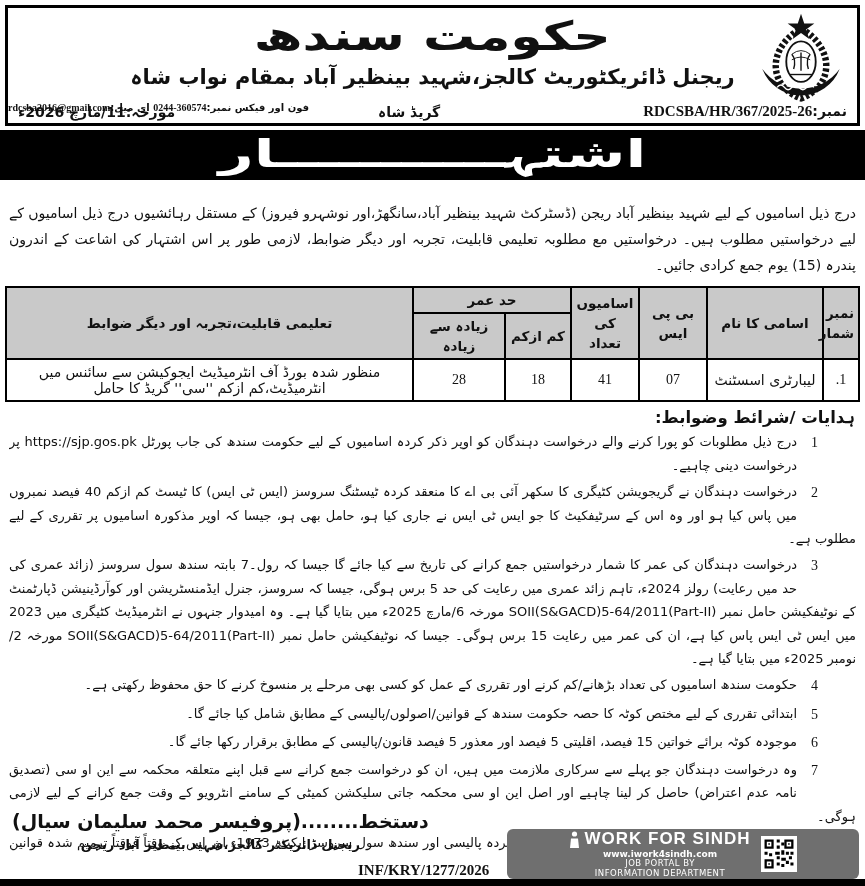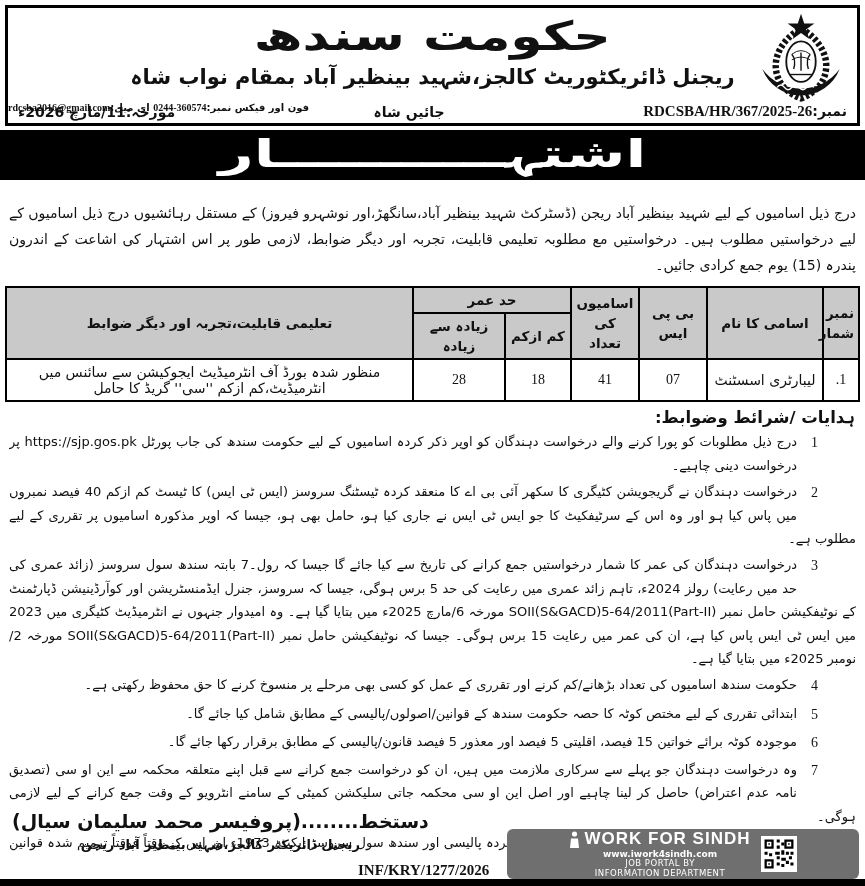--- a/index.html
+++ b/index.html
@@ -217,21 +217,21 @@
     </div>
     <div class="directorate">ریجنل ڈائریکٹوریٹ کالجز،شہید بینظیر آباد بمقام نواب شاہ</div>
     <div class="contact-line">
       <span>فون اور فیکس نمبر:</span><span class="lat">0244-360574</span>
       <span>ای میل:</span><span class="lat">rdcsba2016@gmail.com</span>
     </div>
     <div class="header-meta">
       <div class="meta-cell">
         <span>نمبر:</span><span class="ref-value">RDCSBA/HR/367/2025-26</span>
       </div>
-      <div class="meta-cell">جائیں شاہ</div>
+      <div class="meta-cell">گریڈ شاہ</div>
       <div class="meta-cell">
         <span>مورخہ:</span><span>11/مارچ 2026ء</span>
       </div>
     </div>
   </div>
 
   <div class="banner">
     <span class="banner-text">اشتہـــــــــــار</span>
   </div>
 

